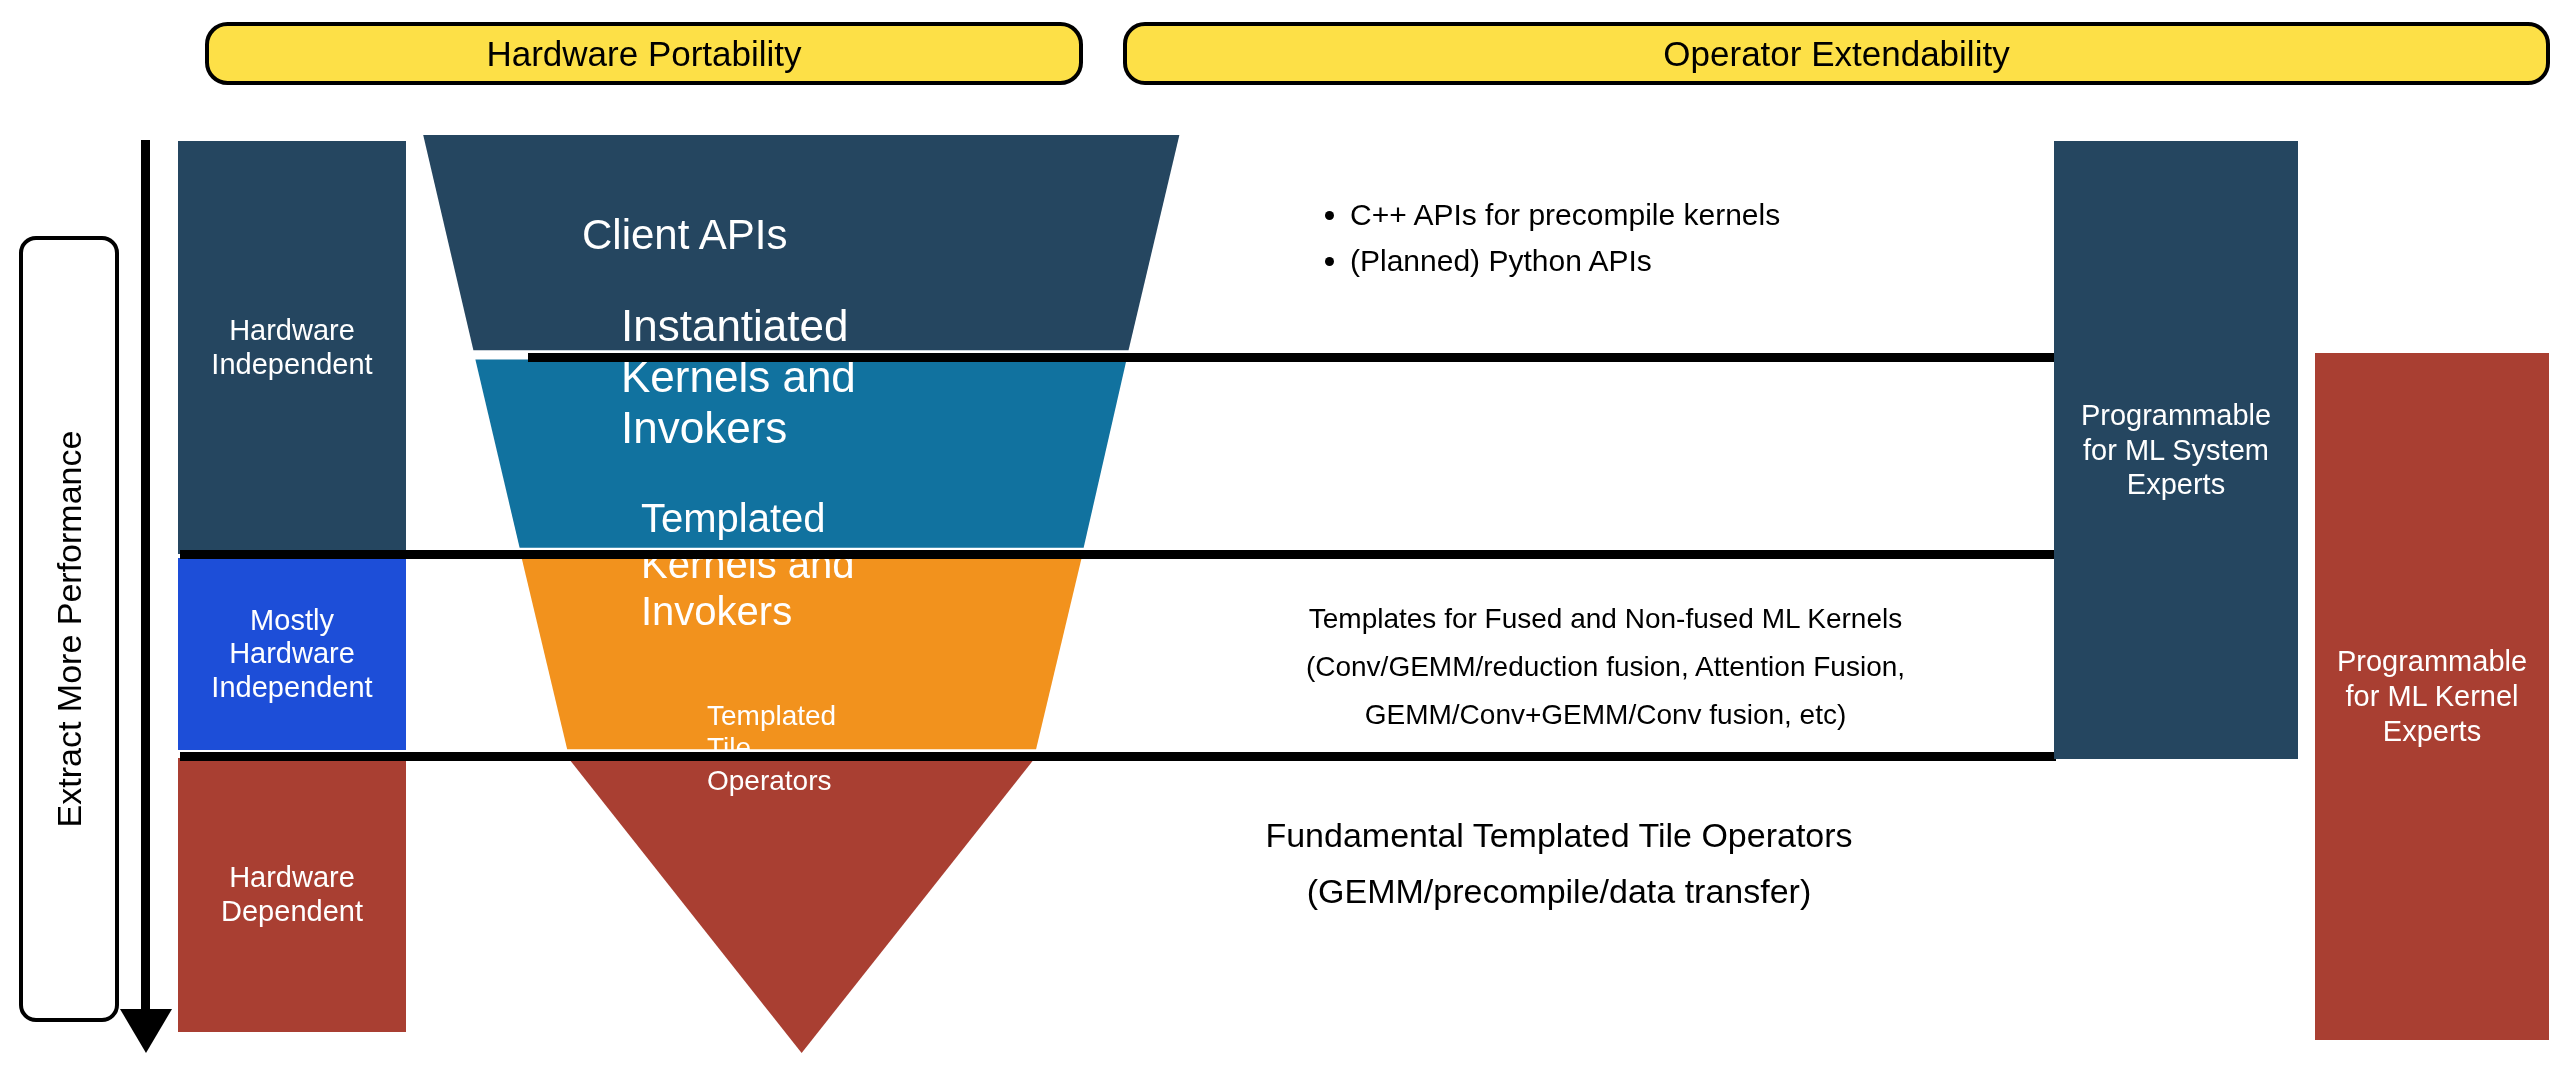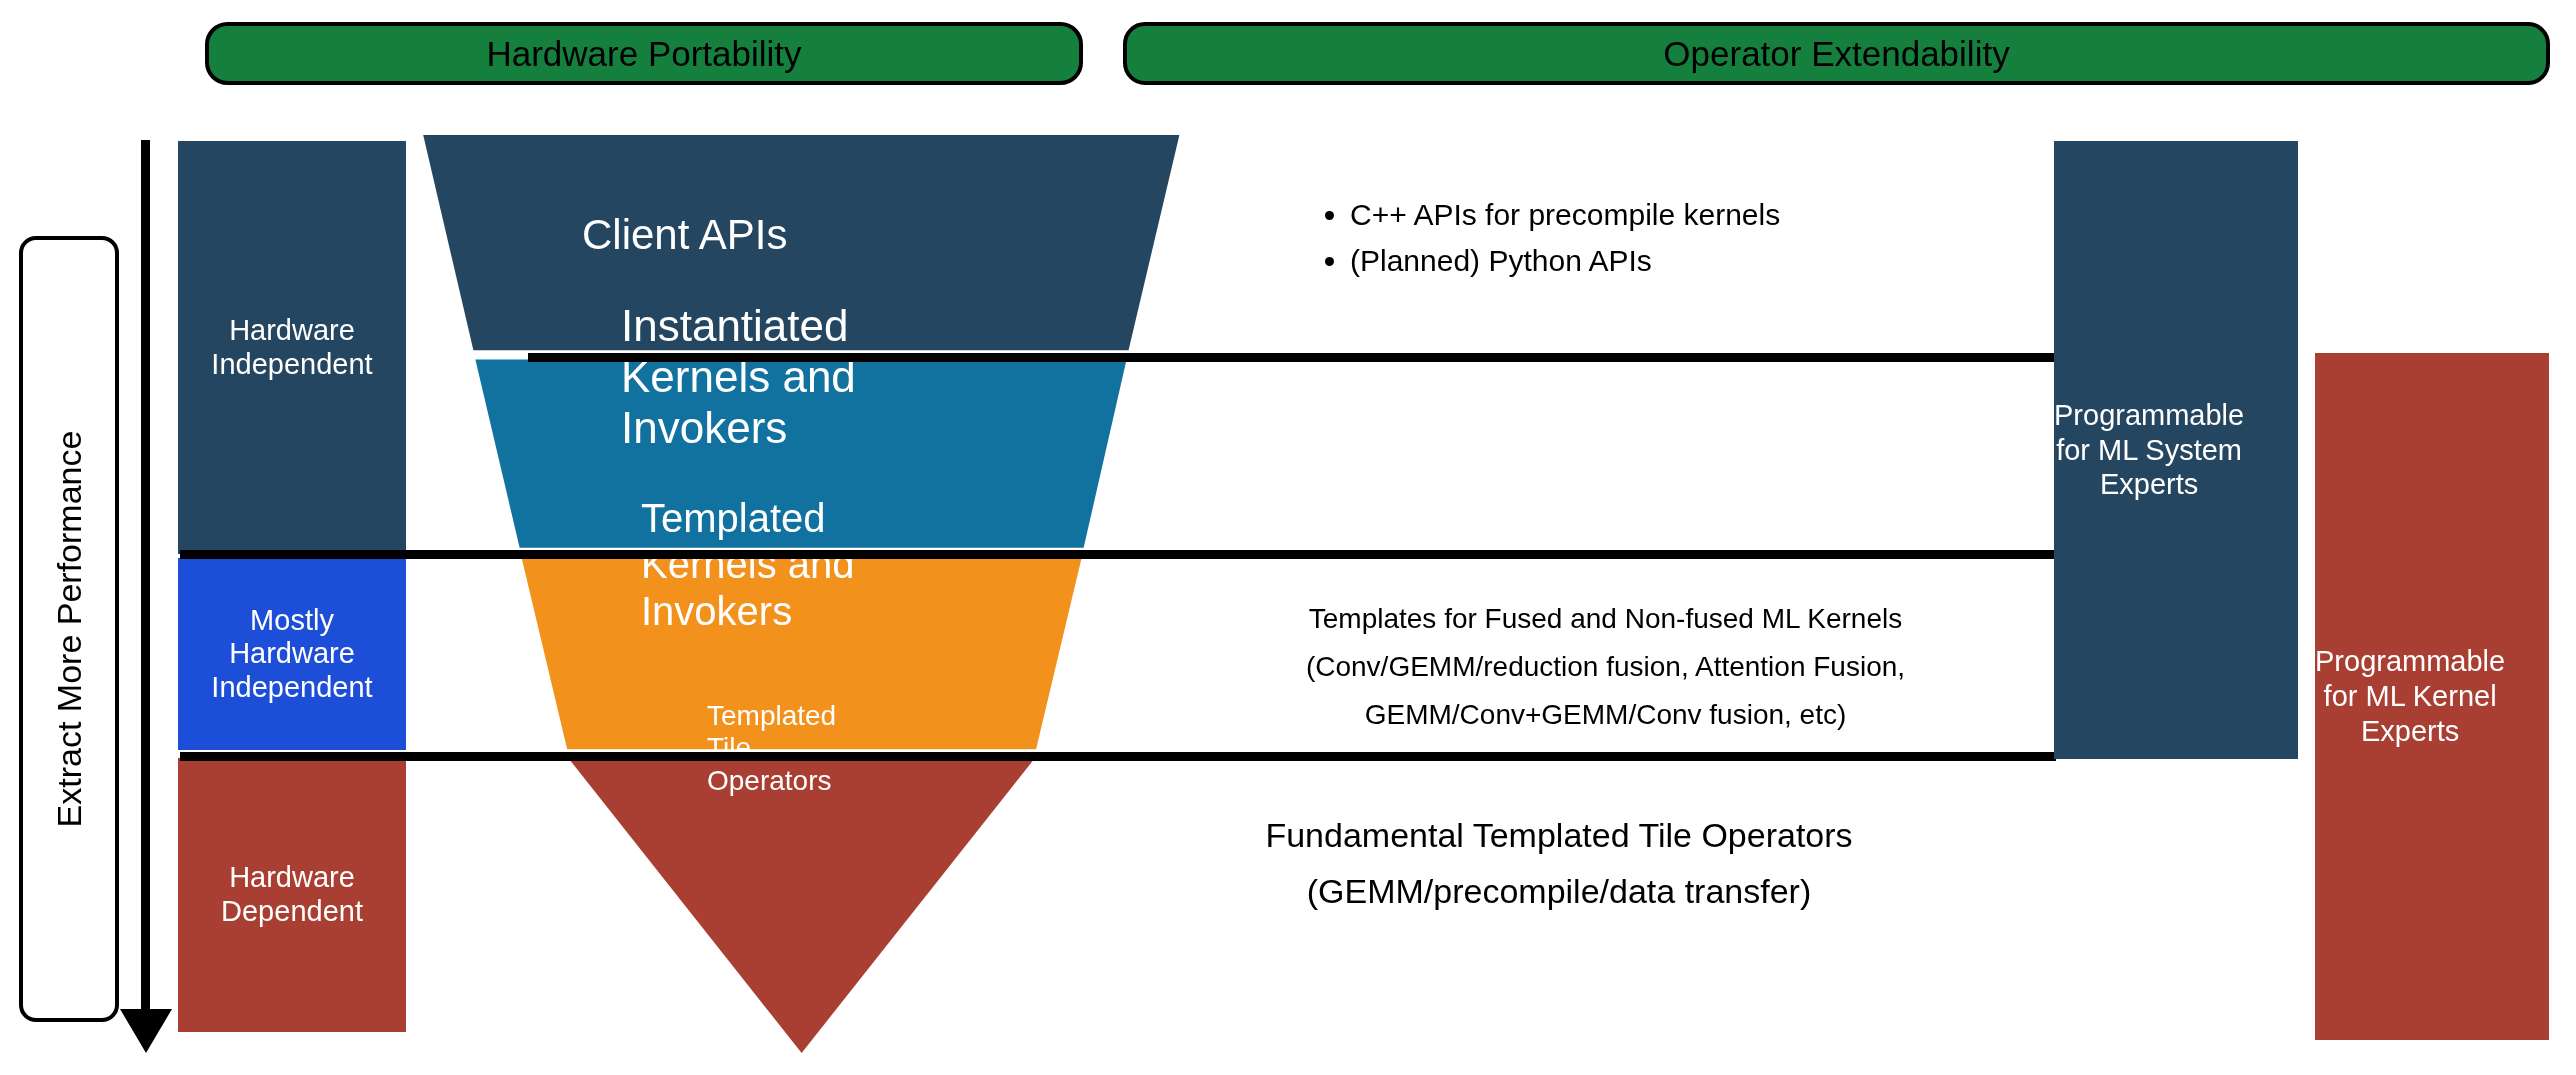--- a/index.html
+++ b/index.html
@@ -15,21 +15,21 @@
     font-family: "Liberation Sans", sans-serif;
     overflow: hidden;
   }
 
   
   .pill {
     position: absolute;
     box-sizing: border-box;
     border: 4.6px solid #000000;
     border-radius: 22.5px;
-    background: #15803d;
+    background: #fde047;
     display: flex;
     align-items: center;
     justify-content: center;
     color: #000000;
   }
   #pill-hw-portability {
     left: 205px; top: 22px; width: 878px; height: 63px;
     font-size: 35px;
   }
   #pill-op-extendability {
@@ -134,21 +134,21 @@
   #desc-instantiated .intro { margin: 0 0 25px 0; }
   #desc-templated { left: 1163px; top: 591px; width: 885px; font-size: 28px; line-height: 1.42; text-align: center; }
   #desc-fundamental { left: 1123px; top: 803px; width: 872px; font-size: 34px; line-height: 1.42; text-align: center; }
   .desc p { margin: 8px; }
 
   
   .audience {
     position: absolute;
     display: flex;
     align-items: center;
-    justify-content: flex-start;
+    justify-content: center;
     text-align: center;
     color: #ffffff;
     font-size: 29px;
     line-height: 1.2;
   }
   #audience-system { left: 2054px; top: 141px;  width: 244px; height: 618px; background: #254660; }
   #audience-kernel { left: 2315px; top: 353px;  width: 234px; height: 687px; background: #A93F32; }
 </style>
 </head>
 <body>

